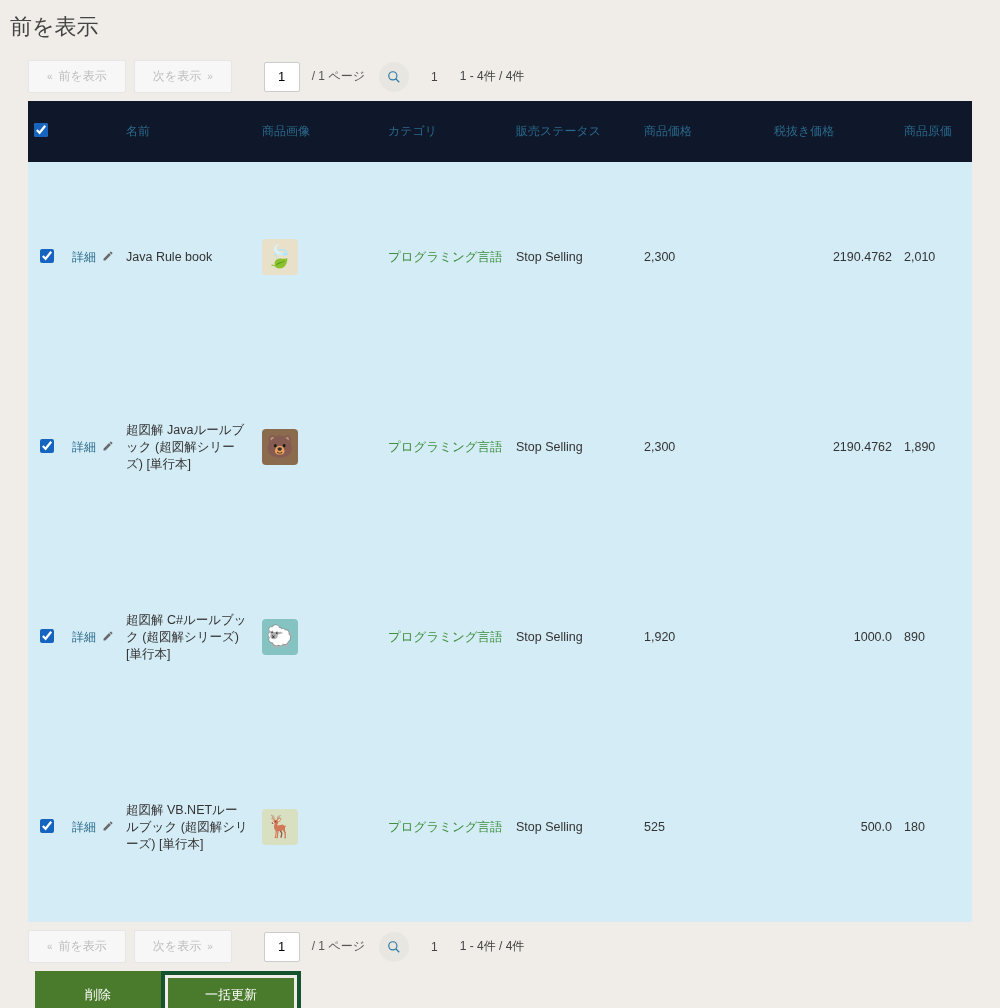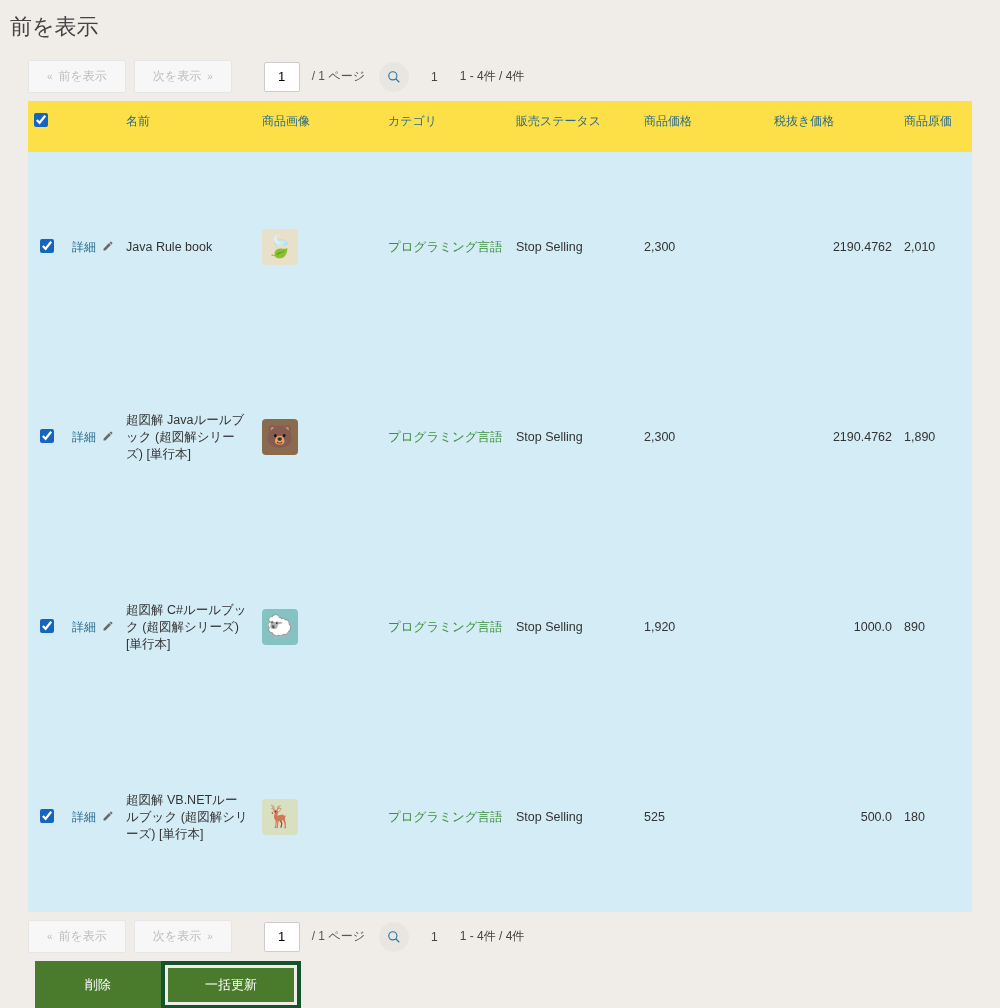--- a/index.html
+++ b/index.html
@@ -59,22 +59,22 @@
 }
 .search-icon-btn svg { width:14px; height:14px; stroke:#2e7ba5; fill:none; stroke-width:2; }
 .count-text { margin-left: 14px; color:#444; font-size:12px; }
 
 .table { width:100%; border-collapse:collapse; background:#d4ecf5; }
 .table th {
   text-align:left;
   font-weight:normal;
   font-size:12px;
   color:#2a6a8c;
-  padding: 12px 6px 22px;
-  background:#fde047;
+  padding: 22px 6px 22px;
+  background:#0f172a;
   vertical-align:top;
 }
 .table td {
   padding: 8px 6px;
   font-size:12.5px;
   color:#333;
   vertical-align:middle;
   height: 190px;
 }
 .col-check   { width: 38px; text-align:center; }

